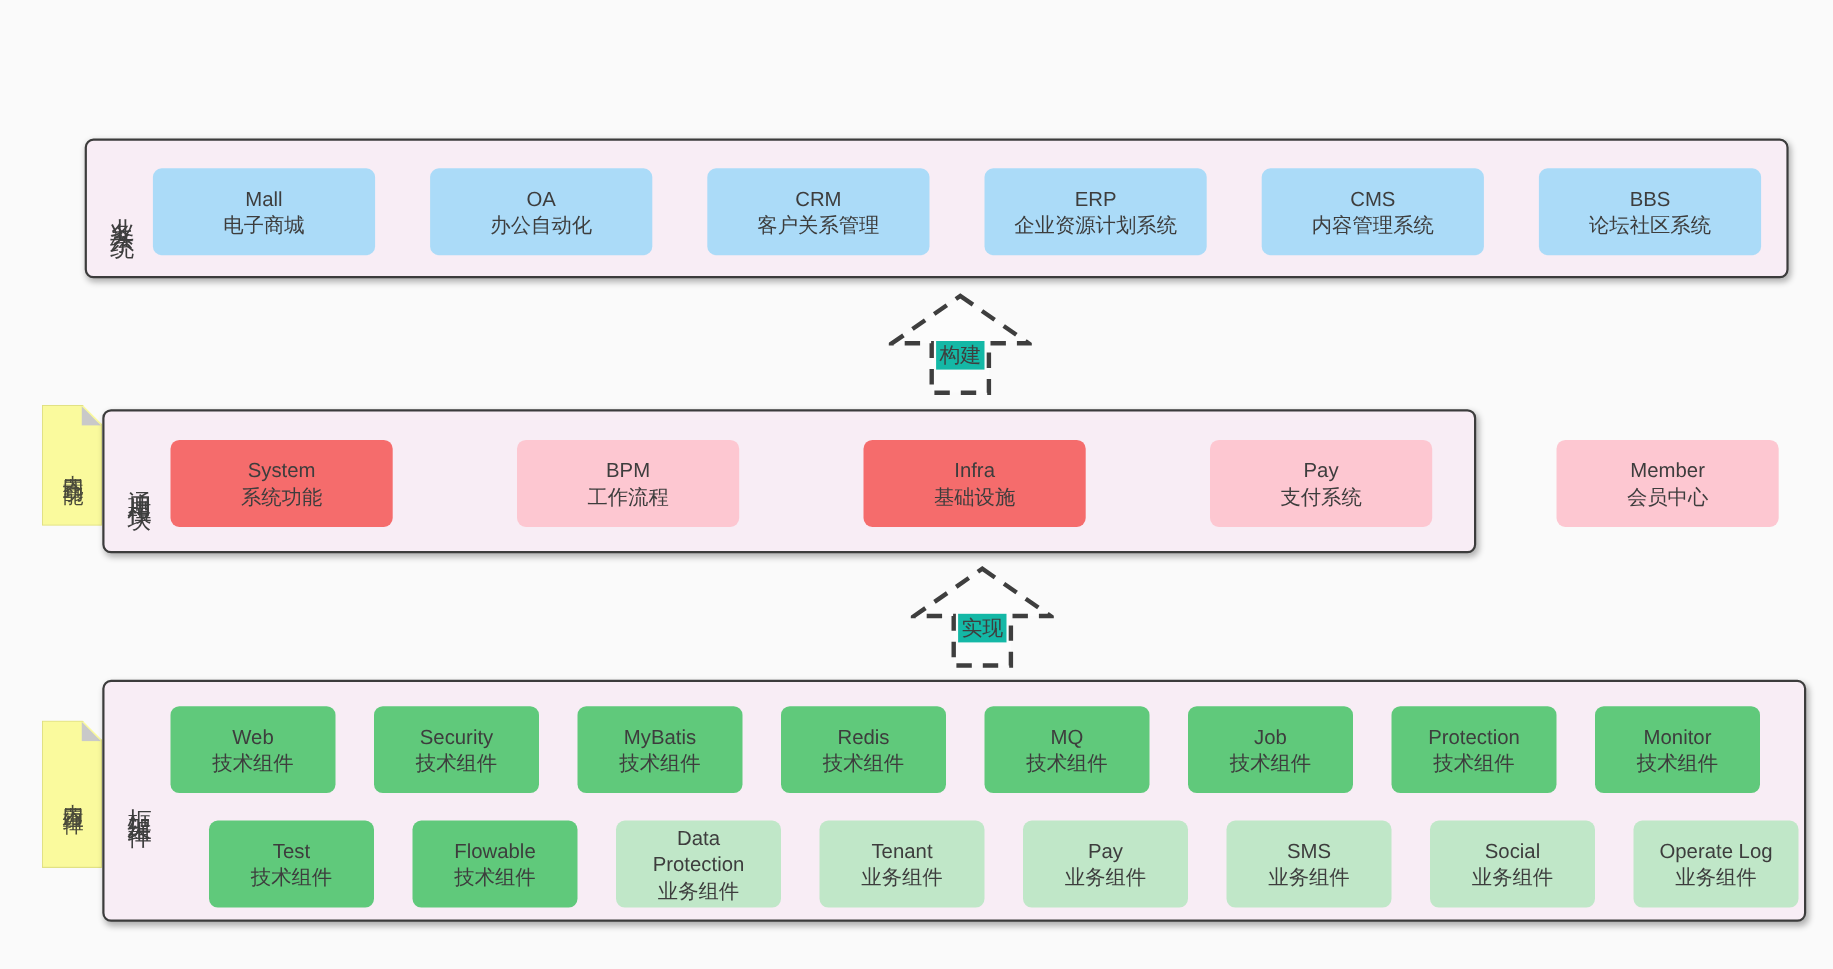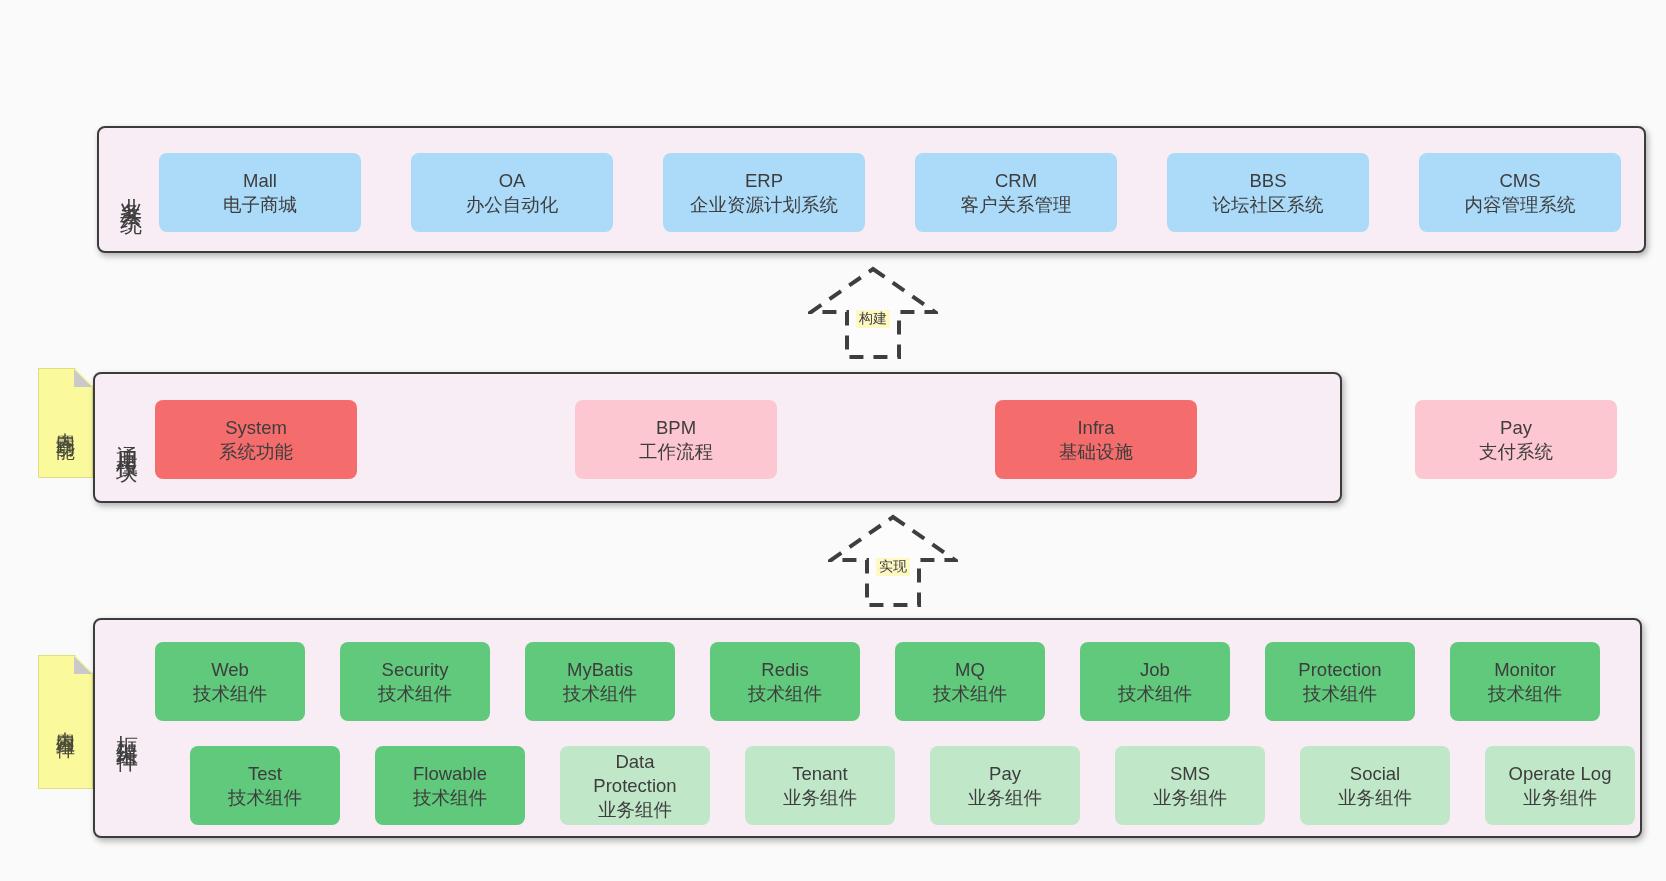--- a/index.html
+++ b/index.html
@@ -1,20 +1,20 @@
 <!DOCTYPE html>
 <html><head>
 <meta charset="utf-8">
 <style>
   html,body{margin:0;padding:0;background:#fafafa;}
   .stage{position:relative;width:1666px;height:881px;background:#fafafa;overflow:hidden;
          font-family:"Liberation Sans","DejaVu Sans",sans-serif;color:#3e3e3e;}
   .layer{position:absolute;background:#f8edf5;border:2px solid #3c3c3c;border-radius:8px;
          box-shadow:2px 3px 6px rgba(0,0,0,0.30);z-index:2;box-sizing:border-box;}
-  .layer-business{left:97px;top:126px;width:1549px;height:127px;}
+  .layer-business{left:77px;top:126px;width:1549px;height:127px;}
   .layer-modules{left:93px;top:372px;width:1249px;height:131px;}
   .layer-components{left:93px;top:618px;width:1549px;height:220px;padding-left:10px;}
   .vlabel{position:absolute;left:6px;top:0;bottom:0;width:52px;display:flex;align-items:center;justify-content:center;
           writing-mode:vertical-rl;text-orientation:upright;font-size:22px;letter-spacing:5px;color:#3e3e3e;}
   .row{position:absolute;left:60px;display:flex;justify-content:space-between;}
   .row-6{width:1462px;}
   .row-8{width:1445px;}
   .box{box-sizing:border-box;border-radius:8px;display:flex;flex-direction:column;align-items:center;
        justify-content:center;text-align:center;font-size:18.5px;line-height:24px;color:#3d3d3d;}
   .box-w{width:202px;height:79px;padding:0 10px;}
@@ -28,22 +28,22 @@
        box-sizing:border-box;display:flex;align-items:center;justify-content:center;
        clip-path:polygon(0 0, calc(100% - 18px) 0, 100% 18px, 100% 100%, 0 100%);}
   .tag-fold{position:absolute;top:0;right:0;width:18px;height:18px;background:#c9c9c9;
        clip-path:polygon(0 0, 100% 100%, 0 100%);}
   .tag-text{writing-mode:vertical-rl;text-orientation:upright;font-size:19px;letter-spacing:3px;color:#4a4a3a;}
   .tag-modules{top:368px;height:110px;}
   .tag-components{top:655px;height:134px;}
   .arrow{position:absolute;width:130px;height:94px;z-index:1;}
   .arrow-build{left:808px;top:266px;}
   .arrow-implement{left:828px;top:514px;text-align:right;}
-  .arrow-label{position:absolute;left:50%;top:44px;transform:translateX(-50%);background:#fef9c3;
-       padding:0 3px;font-size:14px;white-space:nowrap;color:#3e3e3e;}
+  .arrow-label{position:absolute;left:50%;top:44px;transform:translateX(-50%);background:#14b8a6;
+       padding:0 3px;font-size:19px;white-space:nowrap;color:#3e3e3e;}
 </style>
 </head>
 <body>
 
 <div class="stage">
 
   <div class="tag tag-modules">
     <span class="tag-text">内置功能</span>
     <span class="tag-fold"></span>
   </div>
@@ -57,34 +57,34 @@
     <div class="row row-6" style="top:25px;">
       <div class="box box-w blue">
         <div>Mall</div>
         <div>电子商城</div>
       </div>
       <div class="box box-w blue">
         <div>OA</div>
         <div>办公自动化</div>
       </div>
       <div class="box box-w blue">
+        <div>CRM</div>
+        <div>客户关系管理</div>
+      </div>
+      <div class="box box-w blue">
         <div>ERP</div>
         <div>企业资源计划系统</div>
       </div>
       <div class="box box-w blue">
-        <div>CRM</div>
-        <div>客户关系管理</div>
+        <div>CMS</div>
+        <div>内容管理系统</div>
       </div>
       <div class="box box-w blue">
         <div>BBS</div>
         <div>论坛社区系统</div>
-      </div>
-      <div class="box box-w blue">
-        <div>CMS</div>
-        <div>内容管理系统</div>
       </div>
     </div>
   </div>
 
   <div class="arrow arrow-build">
     <svg width="130" height="94" viewBox="0 0 130 94">
       <polygon points="65,3 127,46 91,46 91,91 39,91 39,46 3,46" fill="#fcfcfc" stroke="#3e3e3e" stroke-width="4" stroke-dasharray="14 10"></polygon>
     </svg>
     <div class="arrow-label">构建</div>
   </div>
@@ -100,20 +100,24 @@
         <div>BPM</div>
         <div>工作流程</div>
       </div>
       <div class="box box-w red">
         <div>Infra</div>
         <div>基础设施</div>
       </div>
       <div class="box box-w pink">
         <div>Pay</div>
         <div>支付系统</div>
+      </div>
+      <div class="box box-w pink">
+        <div>Member</div>
+        <div>会员中心</div>
       </div>
     </div>
   </div>
 
   <div class="arrow arrow-implement">
     <svg width="130" height="94" viewBox="0 0 130 94">
       <polygon points="65,3 127,46 91,46 91,91 39,91 39,46 3,46" fill="#fcfcfc" stroke="#3e3e3e" stroke-width="4" stroke-dasharray="14 10"></polygon>
     </svg>
     <div class="arrow-label">实现</div>
   </div>

